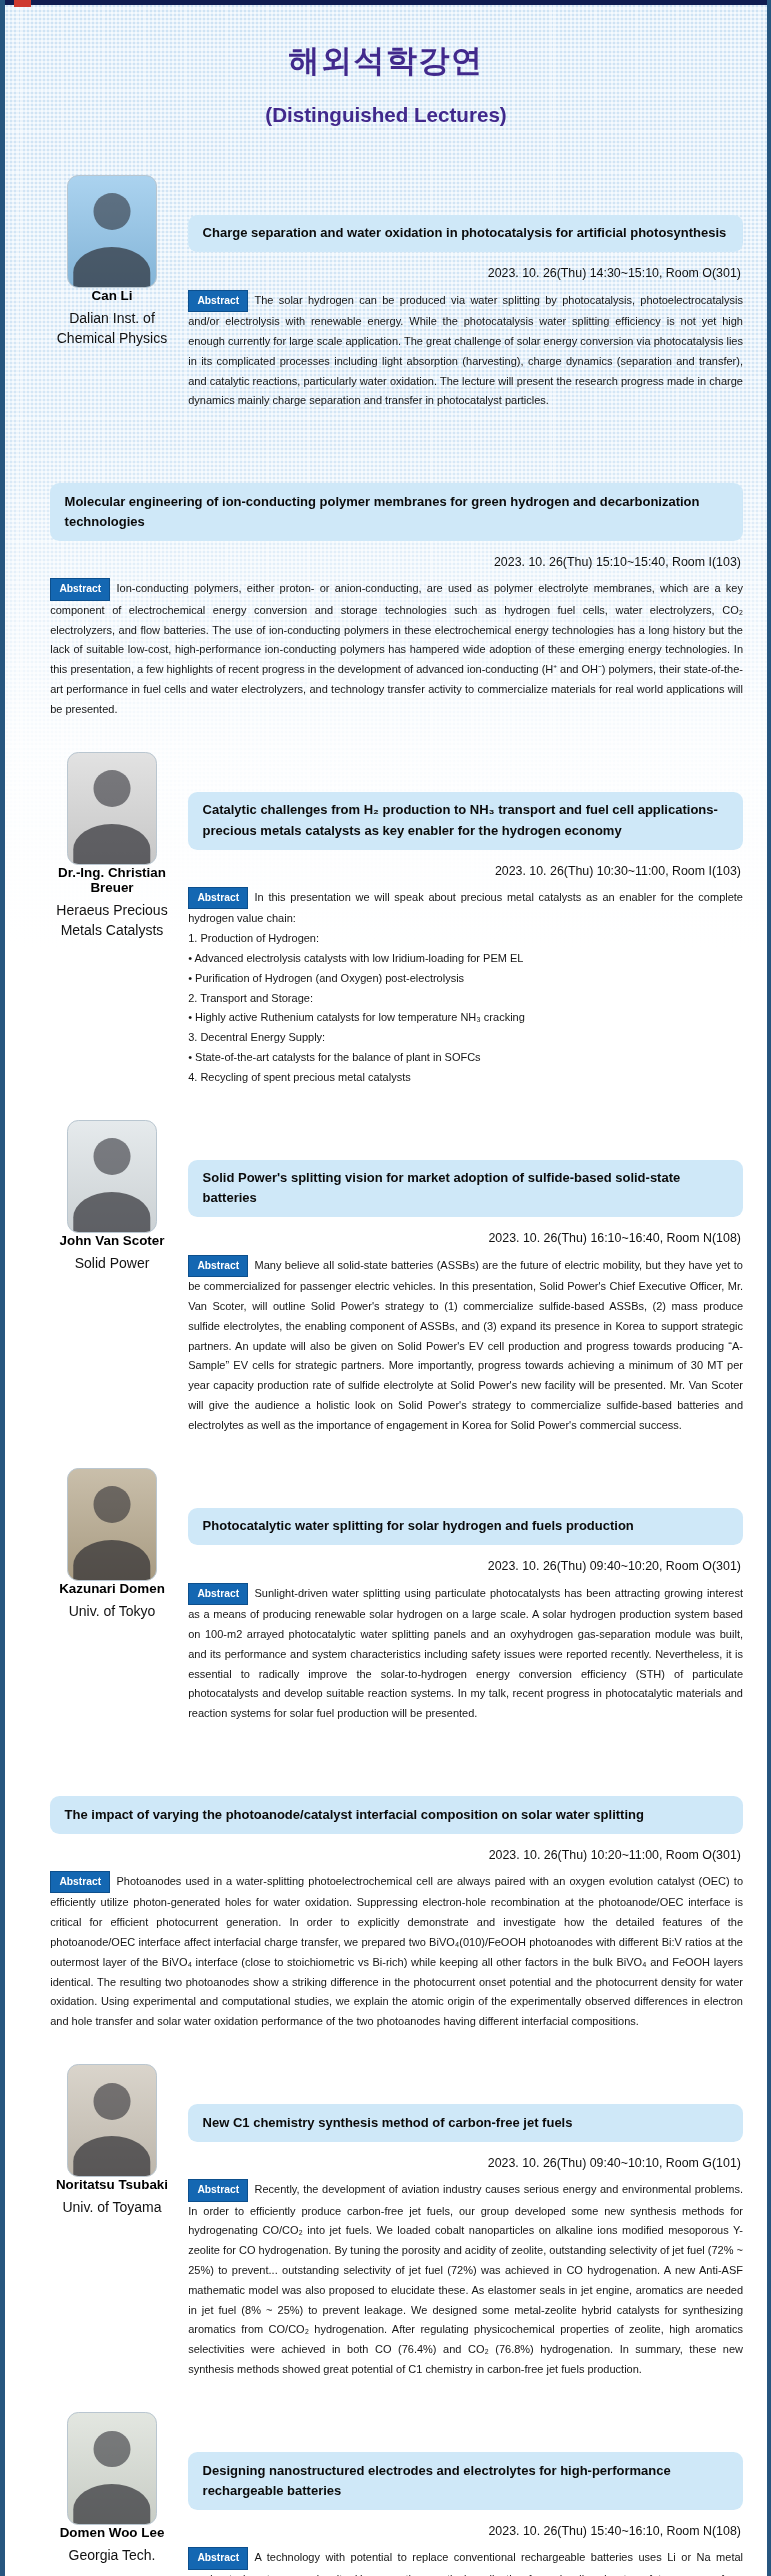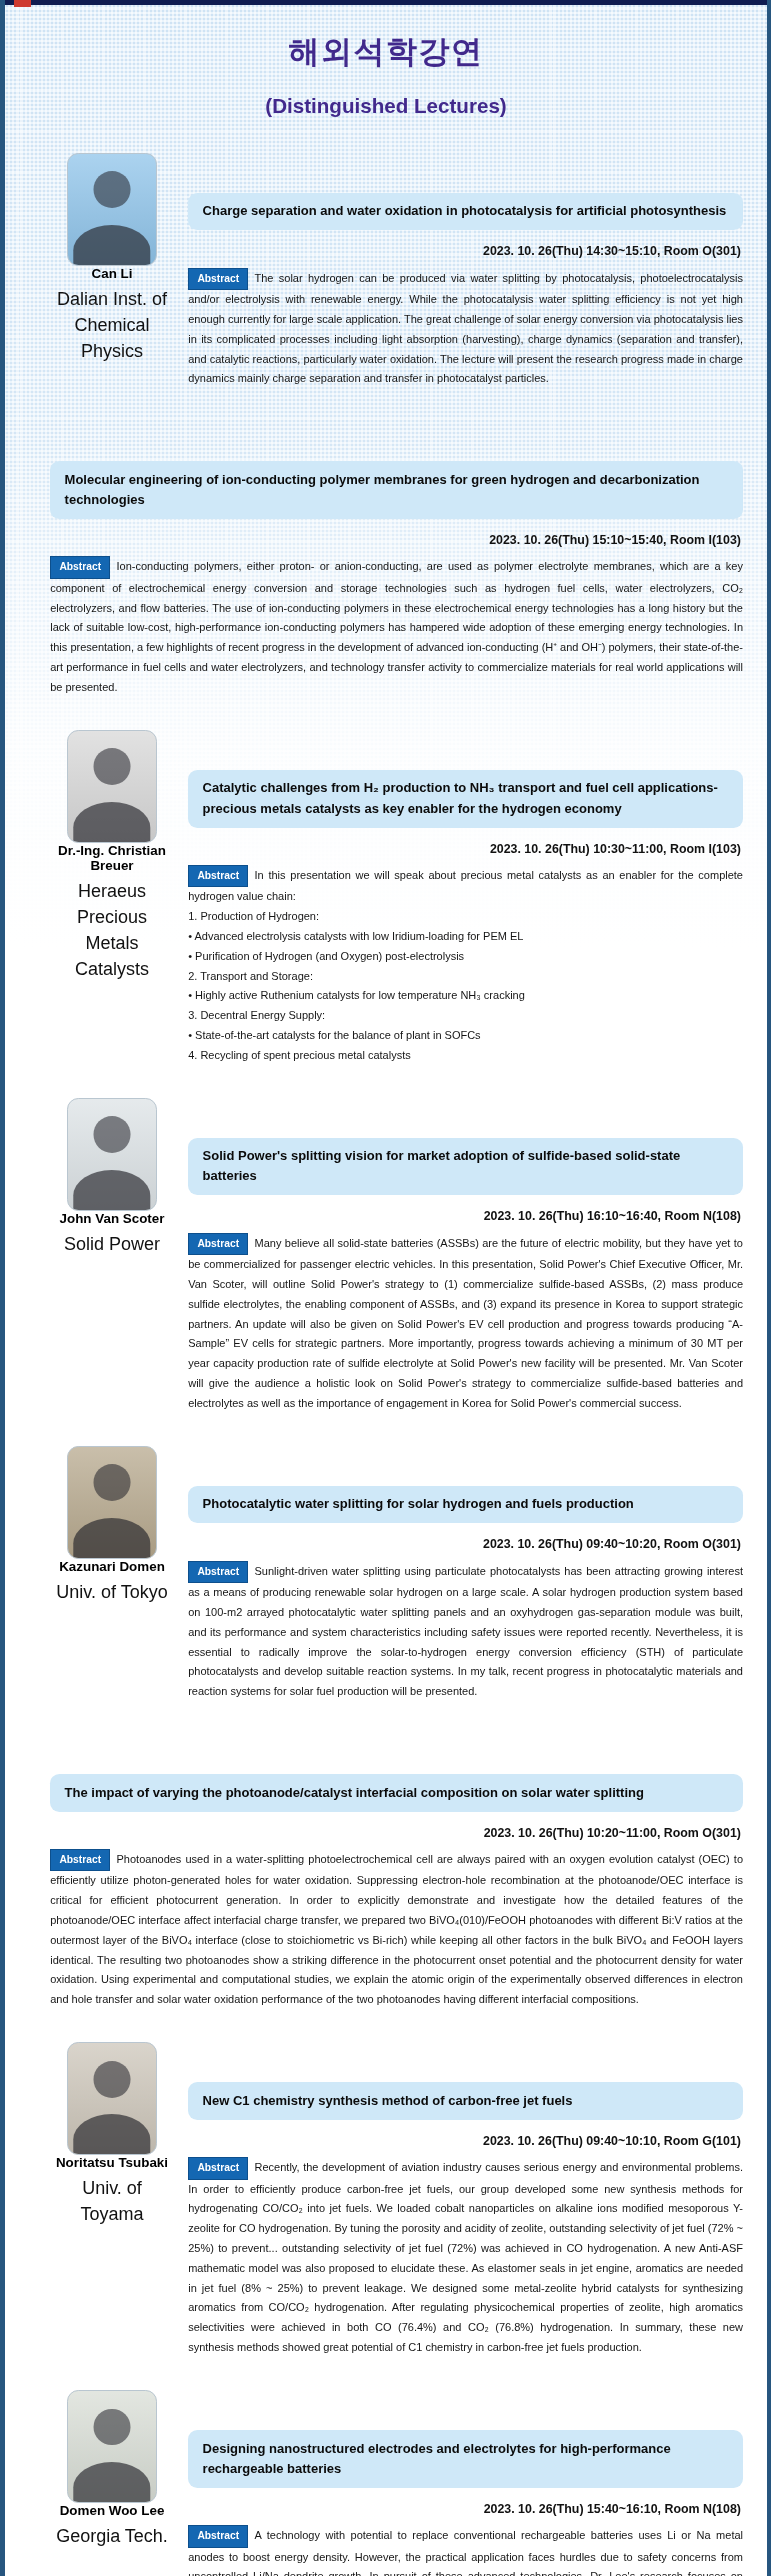--- a/index.html
+++ b/index.html
@@ -13,48 +13,48 @@
       linear-gradient(180deg, rgba(255,255,255,0) 0%, rgba(255,255,255,0.12) 13%, rgba(255,255,255,0.88) 22%, #ffffff 28%),
       repeating-linear-gradient(90deg, rgba(255,255,255,0.55) 0 2.1px, rgba(255,255,255,0) 2.1px 4.1px),
       repeating-linear-gradient(0deg, #eaf4fc 0 2.1px, #cfe3f4 2.1px 4.1px);
   }
   .frame-top { position:absolute; top:0; left:0; right:0; height:5.2px; background:#101c50; z-index:6; }
   .frame-left { position:absolute; top:0; bottom:0; left:0; width:4.6px; background:#27567f; z-index:6; }
   .frame-right { position:absolute; top:0; bottom:0; right:0; width:4.6px; background:#27567f; z-index:6; }
   .rec-marker { position:absolute; top:0; left:14.4px; width:16.5px; height:6.7px; background:#cf3b30; z-index:7; }
 
   .content { position:relative; z-index:2; }
-  .header { text-align:center; padding-top:31px; margin-bottom:31px; }
+  .header { text-align:center; padding-top:40px; margin-bottom:44px; }
   .header .ko { font-size:31px; font-weight:bold; color:#41298c; letter-spacing:1.5px; }
   .header .en { font-size:20.6px; font-weight:bold; color:#41298c; margin-top:20.6px; }
 
   .cards { padding:0 29px 0 43px; }
   .card { display:flex; margin-bottom:28px; }
   .photo-col { width:138px; flex:none; display:flex; flex-direction:column; align-items:center; padding-top:4.1px; }
   .photo {
     width:88px; height:111px; border-radius:11.3px; position:relative; overflow:hidden;
     border:0.5px solid #b9c6d0; flex:none;
   }
   .photo .sil-head {
     position:absolute; top:16%; left:50%; transform:translateX(-50%);
     width:42%; height:33%; border-radius:50%; background:rgba(35,35,42,0.55);
   }
   .photo .sil-torso {
     position:absolute; bottom:-10%; left:50%; transform:translateX(-50%);
     width:88%; height:46%; border-radius:50% 50% 0 0; background:rgba(35,35,42,0.65);
   }
   .name { font-size:13.4px; font-weight:bold; margin-top:0; text-align:center; color:#000; }
-  .aff { font-size:18px; margin-top:5.2px; text-align:center; color:#111; line-height:1.45; max-width:126px; }
+  .aff { font-size:14px; margin-top:5.2px; text-align:center; color:#111; line-height:1.45; max-width:126px; }
 
   .body-col { flex:1; min-width:0; padding-left:7.2px; }
   .title-bar {
     background:#cfe8f8; border-radius:9.3px; padding:8.8px 14.4px;
     font-size:13px; font-weight:bold; color:#0b0b0b; line-height:1.55;margin-top:44px;
   }
-  .date { text-align:right; font-size:12.4px; font-weight:bold; color:#111; margin:14px 2.1px 9.3px 0; }
+  .date { text-align:right; font-size:12.4px; font-weight:normal; color:#111; margin:14px 2.1px 9.3px 0; }
   .abstract { margin:0; font-size:11px; line-height:1.8; text-align:justify; color:#151515; }
   .abs-badge {
     display:inline-block; background:#1467b2; color:#ffffff; font-size:10.3px; font-weight:bold;
     padding:1px 8.2px; margin-right:6.2px; border:1px solid #0d4f8c;
   }
   .abs-text { white-space:pre-line; }
 </style>
 </head>
 <body>
 

